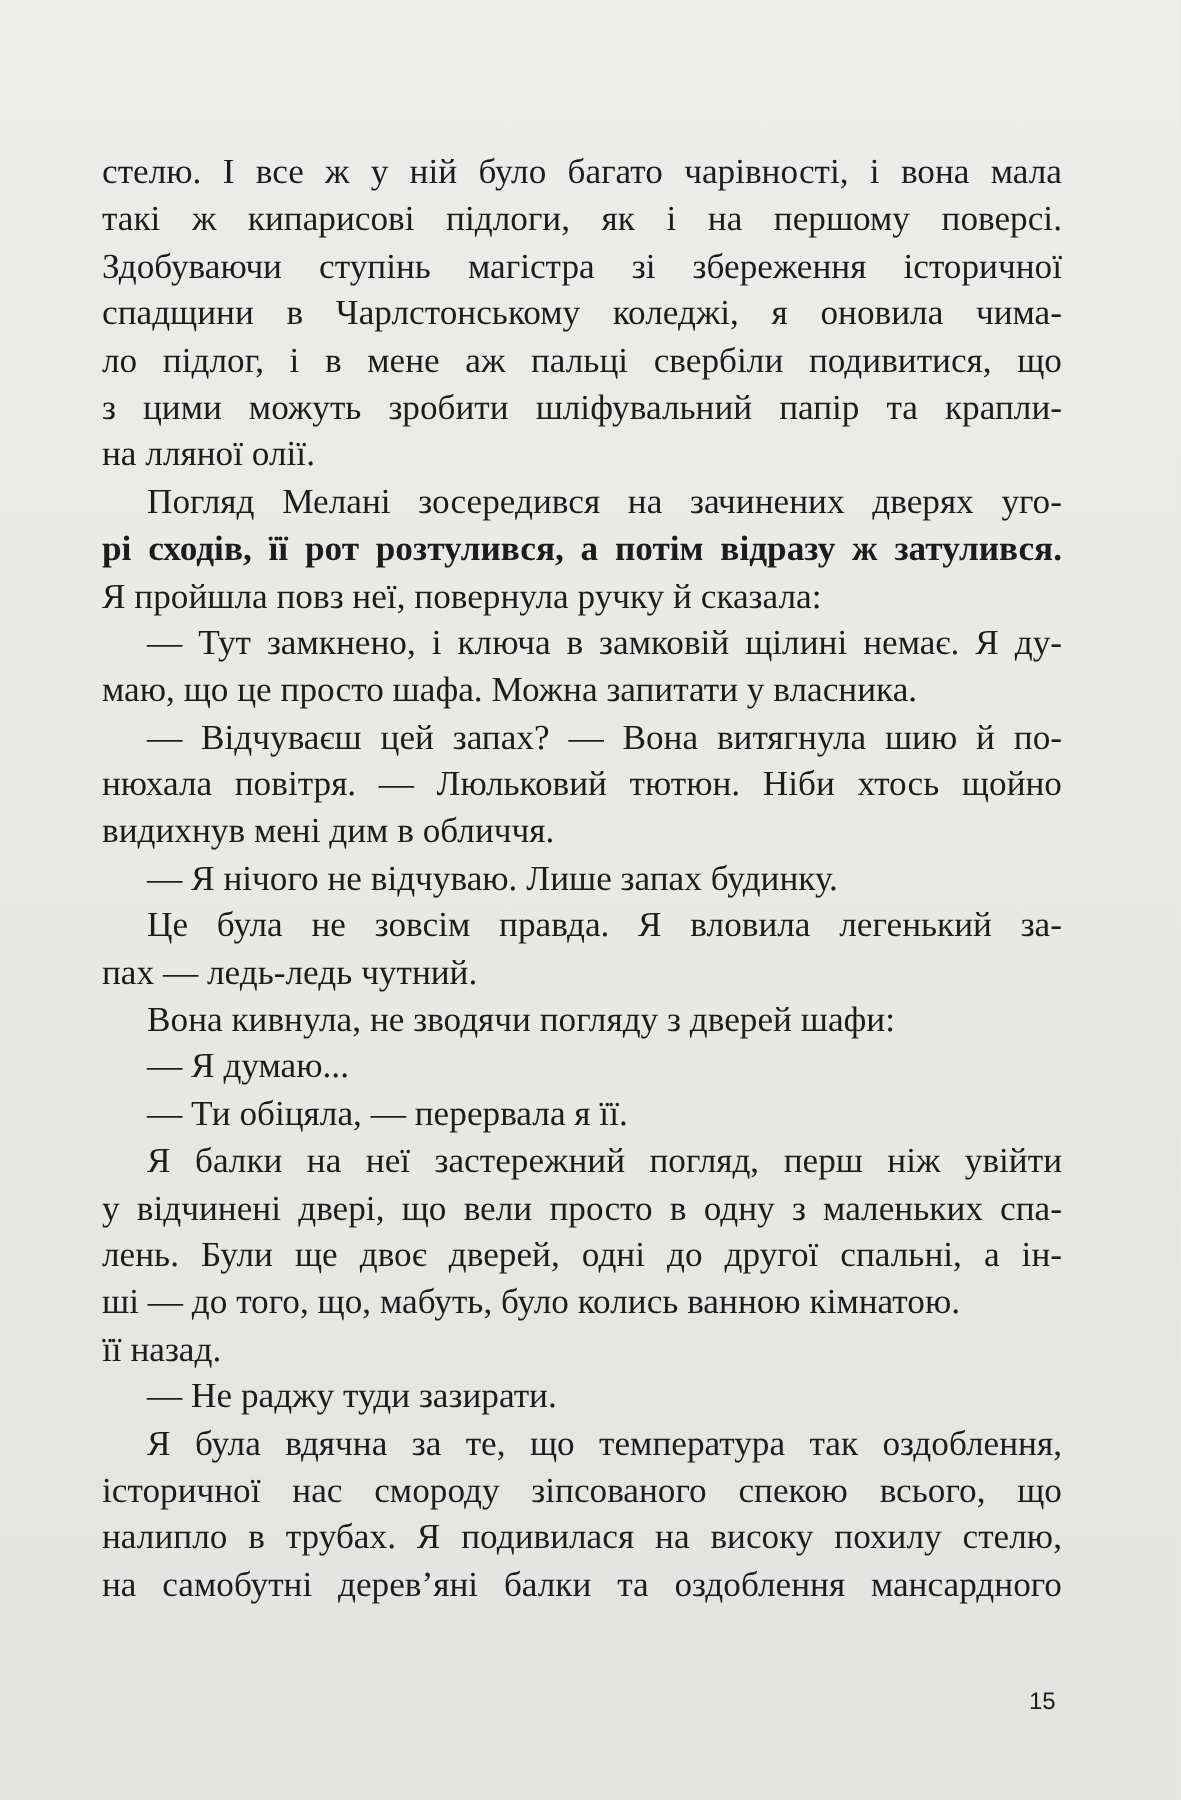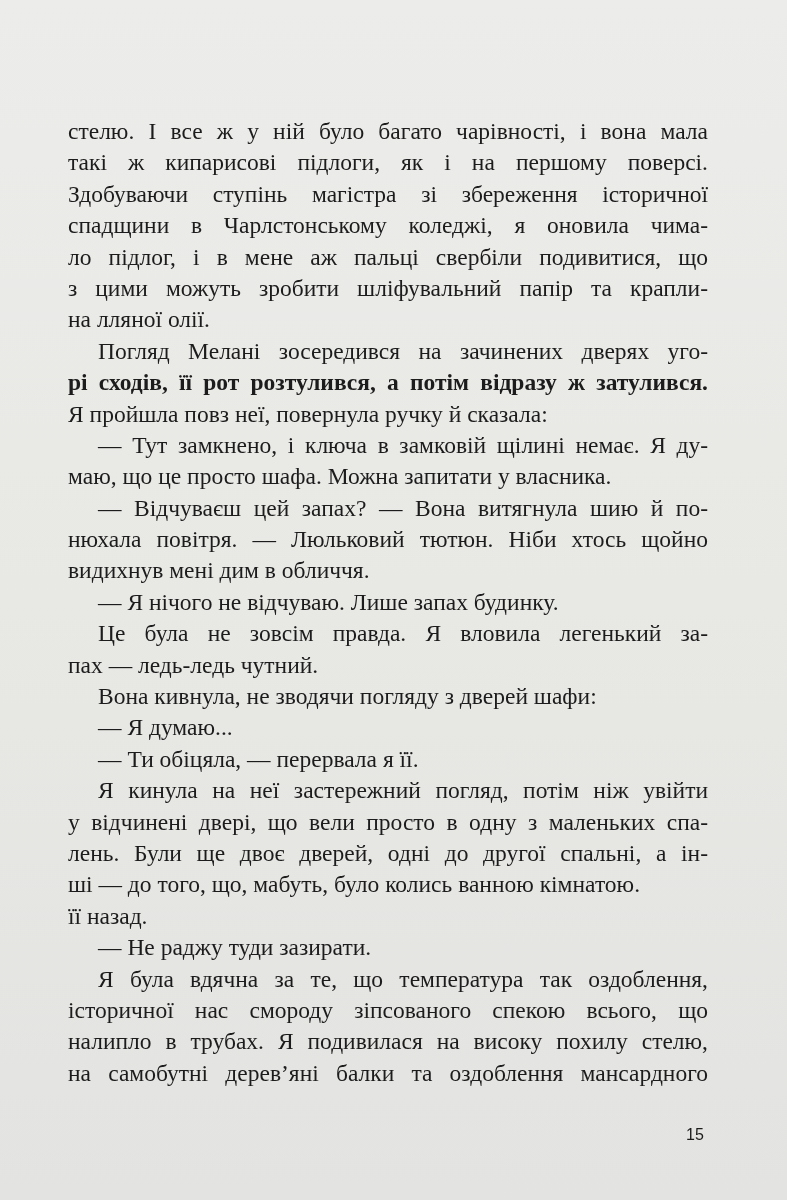--- a/index.html
+++ b/index.html
@@ -16,21 +16,21 @@
     .page {
       position: absolute;
       left: 0; top: 0;
       width: 787px;
       height: 1200px;
       background: linear-gradient(180deg, #ececea 0%, #e8e8e5 50%, #e3e4e1 100%);
     }
     .text-block {
       position: absolute;
       left: 68px;
-      top: 116px;
+      top: 100px;
       width: 640px;
       font-family: "Liberation Serif", "DejaVu Serif", serif;
       font-size: 23.5px;
       color: #1c1c1c;
     }
     .line {
       display: block;
       height: 31.4px;
       line-height: 31.4px;
       white-space: nowrap;
@@ -84,21 +84,21 @@
     <div class="line last"><span class="inner" style="width: 100%;">маю, що це просто шафа. Можна запитати у власника.</span></div>
     <div class="line indent"><span class="inner" style="width: 100%;">— Відчуваєш цей запах? — Вона витягнула шию й по-</span></div>
     <div class="line"><span class="inner" style="width: 100%;">нюхала повітря. — Люльковий тютюн. Ніби хтось щойно</span></div>
     <div class="line last"><span class="inner" style="width: 100%;">видихнув мені дим в обличчя.</span></div>
     <div class="line indent last"><span class="inner" style="width: 100%;">— Я нічого не відчуваю. Лише запах будинку.</span></div>
     <div class="line indent"><span class="inner" style="width: 100%;">Це була не зовсім правда. Я вловила легенький за-</span></div>
     <div class="line last"><span class="inner" style="width: 100%;">пах — ледь-ледь чутний.</span></div>
     <div class="line indent last"><span class="inner" style="width: 100%;">Вона кивнула, не зводячи погляду з дверей шафи:</span></div>
     <div class="line indent last"><span class="inner" style="width: 100%;">— Я думаю...</span></div>
     <div class="line indent last"><span class="inner" style="width: 100%;">— Ти обіцяла, — перервала я її.</span></div>
-    <div class="line indent"><span class="inner" style="width: 100%;">Я кинула на неї застережний погляд, потім ніж увійти</span></div>
+    <div class="line indent"><span class="inner" style="width: 100%;">Я балки на неї застережний погляд, перш ніж увійти</span></div>
     <div class="line"><span class="inner" style="width: 100%;">у відчинені двері, що вели просто в одну з маленьких спа-</span></div>
     <div class="line"><span class="inner" style="width: 100%;">лень. Були ще двоє дверей, одні до другої спальні, а ін-</span></div>
     <div class="line last"><span class="inner" style="width: 100%;">ші — до того, що, мабуть, було колись ванною кімнатою.</span></div>
     <div class="line last"><span class="inner" style="width: 100%;">її назад.</span></div>
     <div class="line indent last"><span class="inner" style="width: 100%;">— Не раджу туди зазирати.</span></div>
     <div class="line indent"><span class="inner" style="width: 100%;">Я була вдячна за те, що температура так оздоблення,</span></div>
     <div class="line"><span class="inner" style="width: 100%;">історичної нас смороду зіпсованого спекою всього, що</span></div>
     <div class="line"><span class="inner" style="width: 100%;">налипло в трубах. Я подивилася на високу похилу стелю,</span></div>
     <div class="line"><span class="inner" style="width: 100%;">на самобутні дерев’яні балки та оздоблення мансардного</span></div>
   </div>

